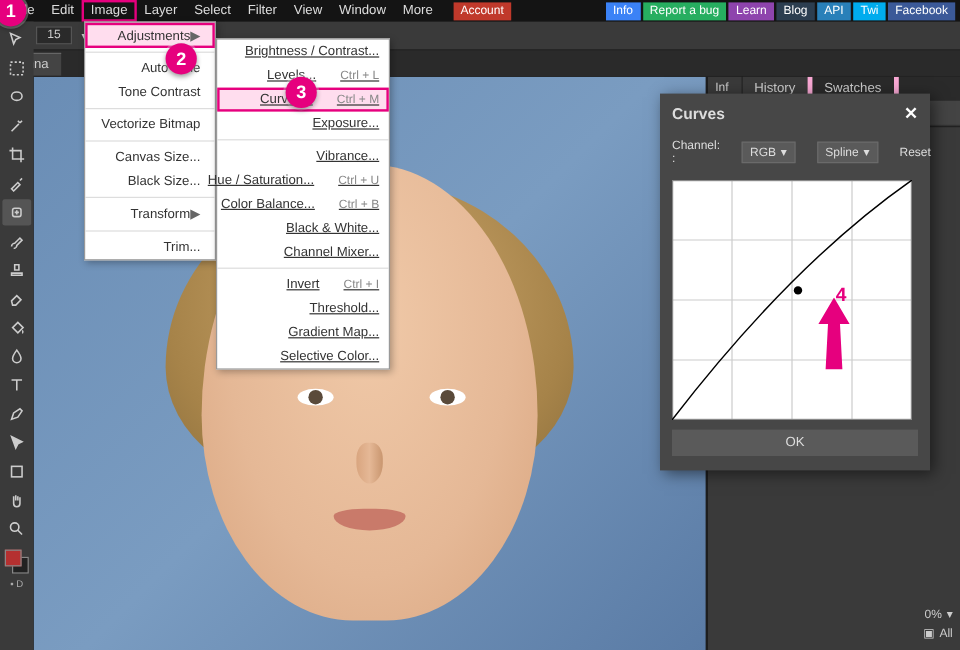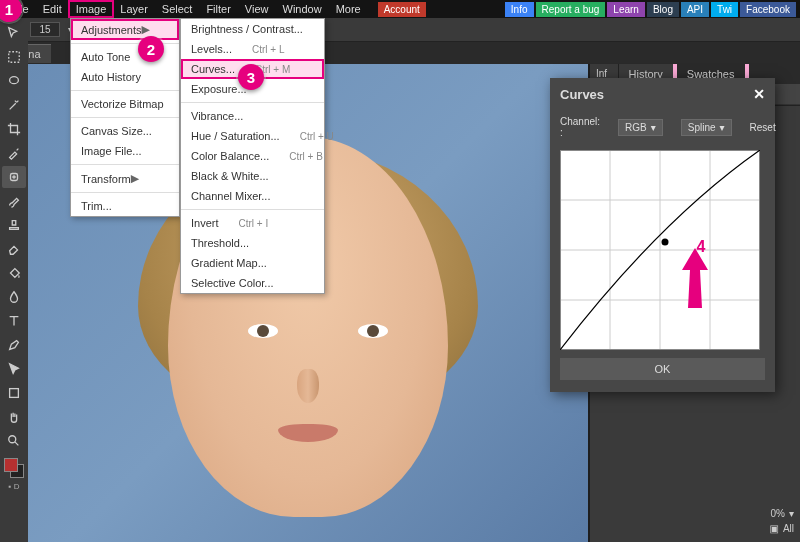--- a/index.html
+++ b/index.html
@@ -52,27 +52,27 @@
   .panel-mini { display: flex; border-bottom: 1px solid #222; }
   .mini-tab { padding: 4px 6px; font-size: 10px; cursor: pointer; }
   .panel-tabs { display: flex; background: #2a2a2a; }
   .ptab { padding: 4px 10px; cursor: pointer; border-right: 4px solid #f9a8d4; text-align: right; }
   .ptab.on { background: #3a3a3a; }
   .hist-row { padding: 4px 8px; background: #444; border-bottom: 1px solid #333; }
   .layer-area { position: absolute; bottom: 0; left: 0; right: 0; padding: 6px; font-size: 10px; }
   .layer-row { display: flex; justify-content: flex-end; align-items: center; gap: 4px; padding: 2px 0; }
   
   .dropdown { position: absolute; background: #fff; border: 1px solid #999; box-shadow: 2px 2px 6px rgba(0,0,0,.3); font-size: 11px; color: #333; }
-  .dropdown .mitem { padding: 4px 12px 4px 10px; display: flex; justify-content: flex-start; align-items: center; cursor: pointer; white-space: nowrap; min-height: 20px; }
+  .dropdown .mitem { padding: 4px 12px 4px 10px; display: flex; justify-content: flex-end; align-items: center; cursor: pointer; white-space: nowrap; min-height: 20px; }
   .dropdown .mitem.hl { background: #fde; outline: 2px solid #e6007e; outline-offset: -2px; }
   .dropdown hr { border: none; border-top: 1px solid #ddd; margin: 3px 0; }
   .shortcut { color: #888; margin-left: 20px; font-size: 10px; }
   .arrow { color: #666; }
   .dd1 { left: 70px; top: 18px; width: 110px; }
-  .dd2 { left: 180px; top: 18px; width: 145px; }
+  .dd2 { left: 180px; top: 32px; width: 145px; text-decoration: underline; }
   .dd2 .mitem { padding-right: 8px; }
   
   .curves-dlg { position: absolute; right: 25px; top: 78px; width: 225px; background: #474747; color: #ddd; font-size: 11px; box-shadow: 3px 3px 12px rgba(0,0,0,.5); }
   .dlg-title { display: flex; justify-content: space-between; align-items: center; padding: 8px 10px; font-weight: bold; font-size: 13px; }
   .close-x { color: #fff; cursor: pointer; font-size: 14px; }
   .dlg-row { padding: 6px 10px; display: flex; align-items: center; gap: 18px; font-size: 10px; }
   .dd-sel { background: #5a5a5a; border: 1px solid #6a6a6a; padding: 2px 6px; cursor: pointer; display: inline-flex; align-items: center; gap: 4px; }
   .curve-box { margin: 6px 10px; background: #fff; width: 200px; height: 200px; position: relative; }
   .curve-box svg { width: 100%; height: 100%; }
   .ok-btn { margin: 8px 10px 12px; padding: 5px; text-align: center; background: #5a5a5a; cursor: pointer; }
@@ -264,32 +264,32 @@
 <div class="dropdown dd1">
   <div class="mitem hl">
     <span>Adjustments</span>
       <span class="arrow">▶</span>
   </div>
   <hr>
   <div class="mitem">
       <span>Auto Tone</span>
     </div>
   <div class="mitem">
-      <span>Auto History</span>
+      <span>Tone Contrast</span>
     </div>
   <hr>
   <div class="mitem">
       <span>Vectorize Bitmap</span>
     </div>
   <hr>
   <div class="mitem">
       <span>Canvas Size...</span>
     </div>
   <div class="mitem">
-      <span>Image File...</span>
+      <span>Black Size...</span>
     </div>
   <hr>
   <div class="mitem">
     <span>Transform</span>
       <span class="arrow">▶</span>
   </div>
   <hr>
   <div class="mitem">
       <span>Trim...</span>
     </div>

